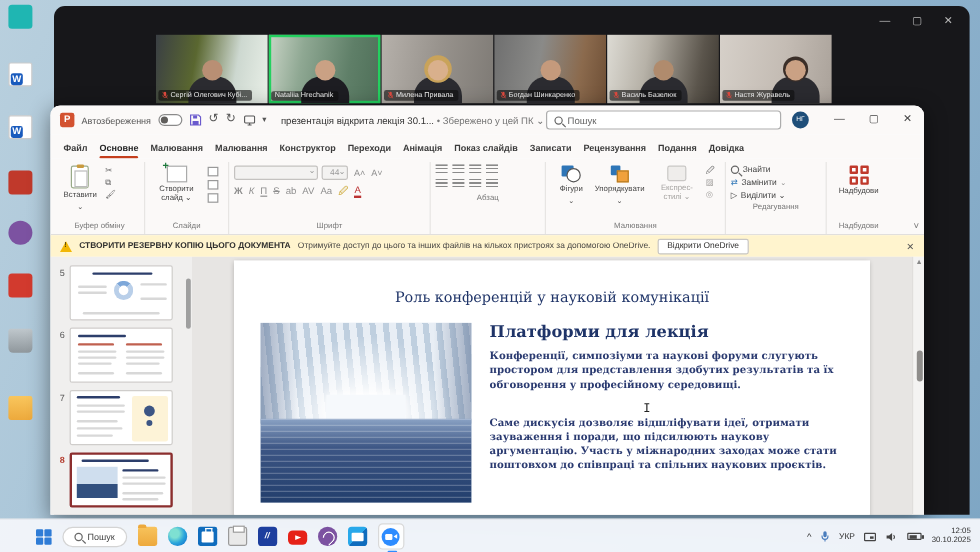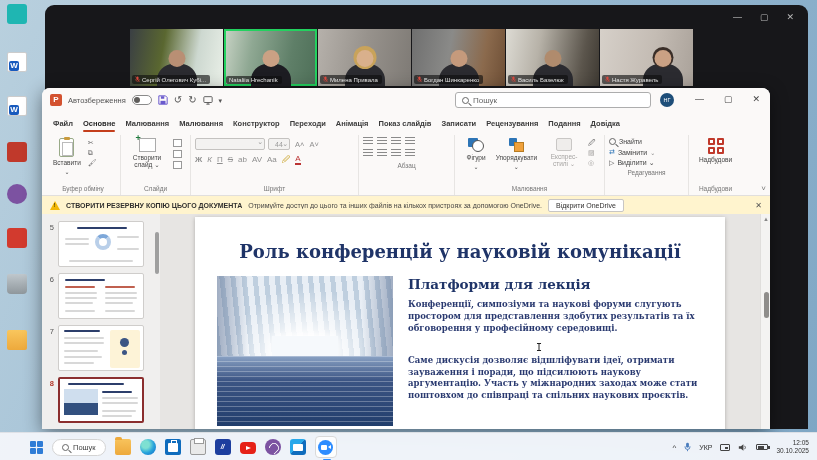--- a/index.html
+++ b/index.html
@@ -125,21 +125,21 @@
   .tline { position:absolute; height:2px; background:#c9d4e4; border-radius:1px; }
   .tline.navy { background:#2c3e6b; } .tline.red { background:#c0604f; } .tline.gray { background:#d8d8d8; }
   .donut { position:absolute; left:36px; top:12px; width:16px; height:16px; border-radius:50%; border:4px solid #b9cfe9; border-top-color:#7da7d9; }
   .illus { position:absolute; right:3px; top:4px; width:30px; height:38px; background:#fdf3d7; border-radius:2px; }
   .illus::after { content:""; position:absolute; left:10px; top:8px; width:9px; height:9px; border-radius:50%; background:#3c5584; box-shadow:0 10px 0 -2px #3c5584; }
   .mini-img { position:absolute; left:4px; top:10px; width:34px; height:26px; background:linear-gradient(180deg,#cfdeee 0 55%,#32507f 55% 100%); }
   .panel-scroll { position:absolute; right:1px; top:18px; width:4px; height:42px; background:#9f9f9f; border-radius:2px; }
 
   .canvas { flex:1; background:#e7e5e3; position:relative; display:flex; justify-content:center; }
   .slide { width:530px; height:260px; background:#fff; margin-top:3px; box-shadow:0 1px 4px rgba(0,0,0,.25); position:relative; font-family:"DejaVu Serif",serif; }
-  .slide-title { margin-top:24px; text-align:center; font-size:18px; font-weight:bold; color:#1f3468; }
+  .slide-title { margin-top:24px; text-align:center; font-size:12px; font-weight:normal; color:#1f3468; }
   .slide-cols { display:flex; gap:15px; margin:14px 22px 0 22px; }
   .conf-img { position:relative; width:176px; height:150px; overflow:hidden; background:#dce6f0; flex:0 0 auto; }
   .conf-ceiling { position:absolute; left:0; right:0; top:0; height:56%;
      background:
        linear-gradient(90deg, rgba(90,110,145,.5) 0%, rgba(255,255,255,0) 18% 82%, rgba(90,110,145,.5) 100%),
        radial-gradient(ellipse at 50% 105%, rgba(255,255,255,.95) 0 22%, rgba(255,255,255,0) 62%),
        repeating-linear-gradient(84deg,#bfcfdf 0 5px,#e8eef5 5px 11px); }
   .conf-screen { position:absolute; left:31%; right:31%; top:40%; height:13%; background:#f6f9fc; box-shadow:0 0 8px rgba(255,255,255,.9); }
   .conf-seats { position:absolute; left:0; right:0; bottom:0; height:47%;
      background:
@@ -295,20 +295,24 @@
           <rect x="3.5" y="1.5" width="4" height="3" fill="#6a5acd"></rect>
         </svg>
       <span class="qa-icn">↺</span>
       <span class="qa-icn">↻</span>
       <svg class="qa-svg" viewBox="0 0 12 12">
           <rect x="1" y="2" width="10" height="7" rx="1" fill="none" stroke="#555" stroke-width="1.1"></rect>
           <line x1="6" y1="9" x2="6" y2="11" stroke="#555" stroke-width="1.1"></line>
           <line x1="4" y1="11" x2="8" y2="11" stroke="#555" stroke-width="1.1"></line>
         </svg>
       <span class="qa-icn" style="font-size:7px">▾</span>
+      <span class="doc-title">
+        <span>презентація відкрита лекція 30.1...</span>
+        <span class="sep">• Збережено у цей ПК ⌄</span>
+      </span>
       <div class="ppt-search">
         <span class="mag"></span>
         <span>Пошук</span>
       </div>
       <div class="ppt-avatar">НГ</div>
       <div class="ppt-controls">
         <span>—</span>
         <span>▢</span>
         <span>✕</span>
       </div>

